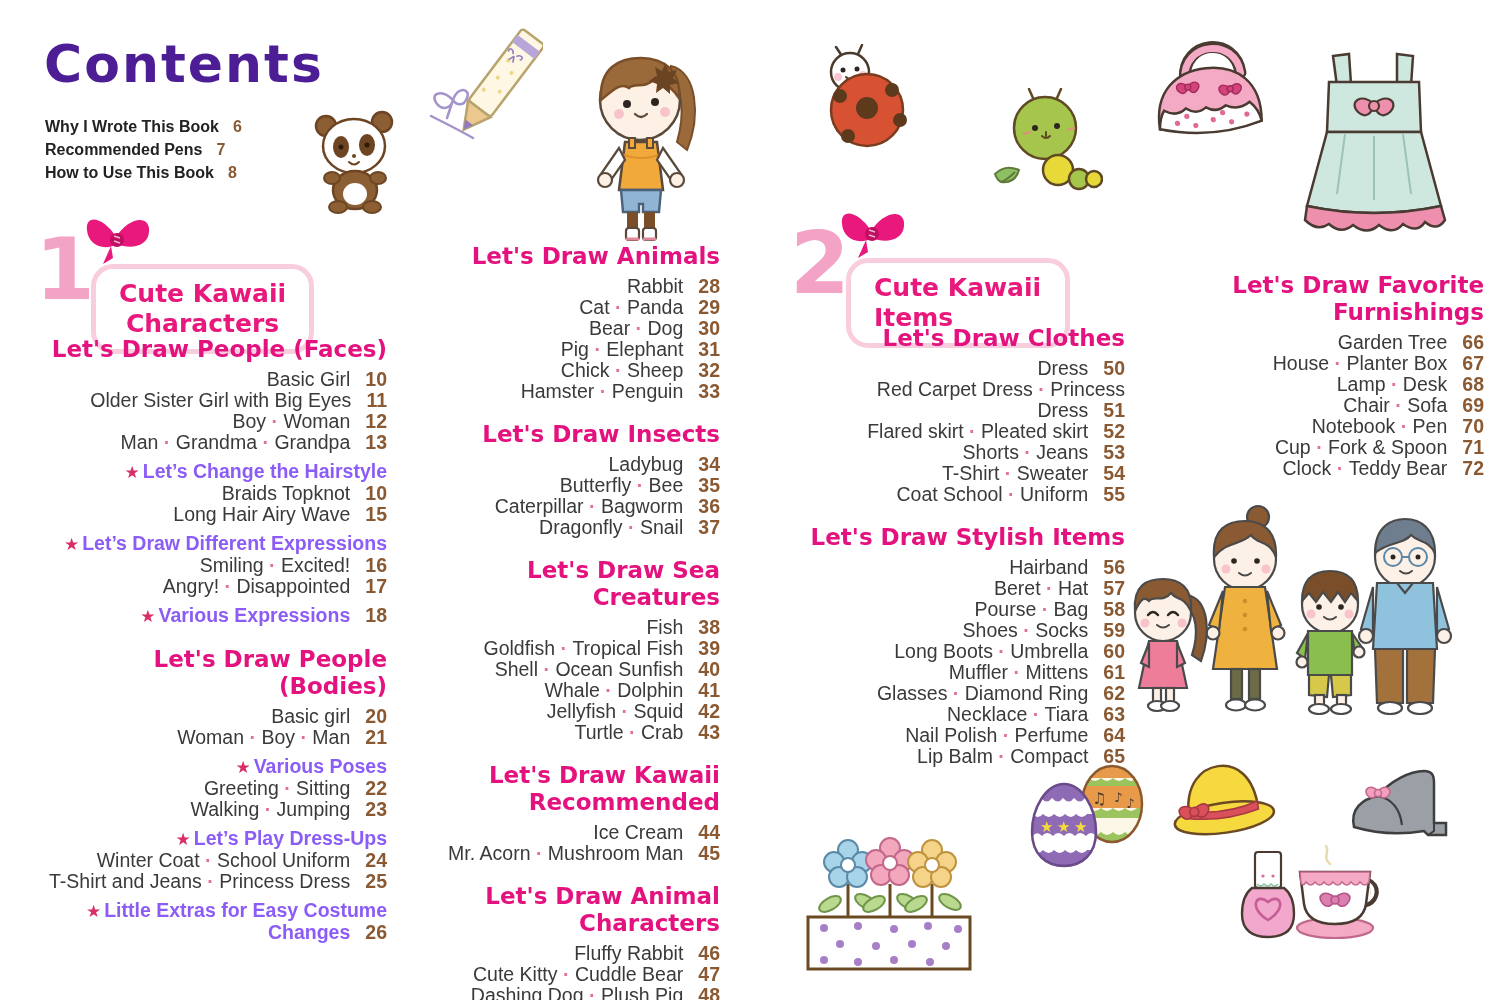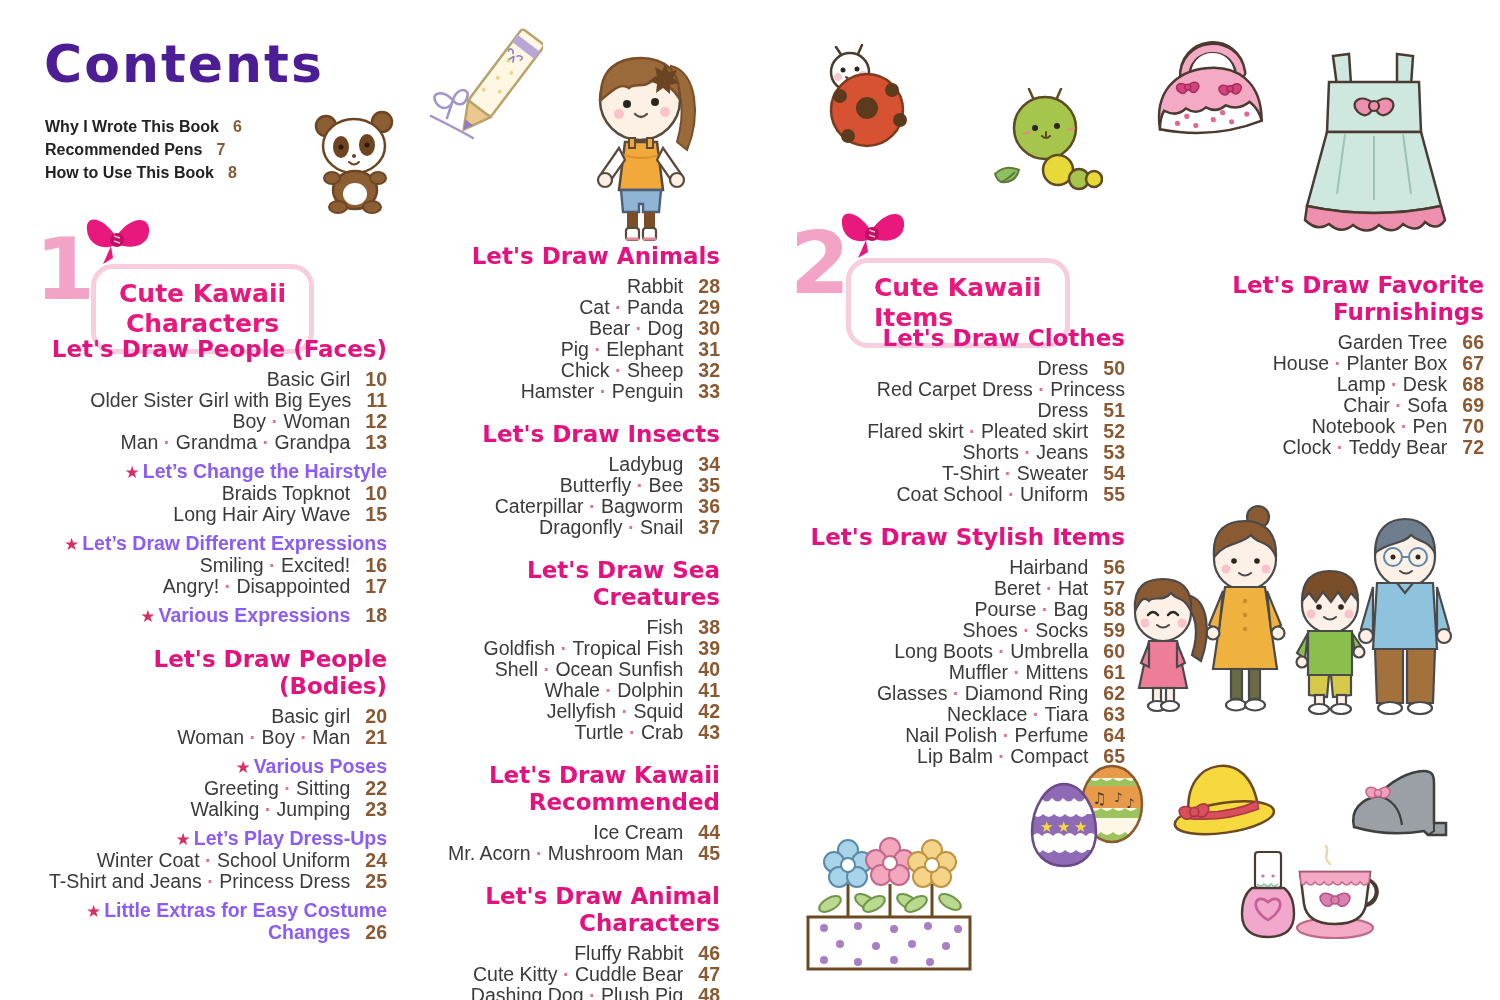--- a/index.html
+++ b/index.html
@@ -187,20 +187,21 @@
     </div>
   </div>
 <div id="colD" class="toc-col">
     <div class="toc-section">
       <div class="sec-heading">Let's Draw Favorite Furnishings</div>
       <div class="entry"><span class="lbl">Garden Tree</span><span class="pg">66</span></div>
       <div class="entry"><span class="lbl">House<span class="dot"> · </span>Planter Box</span><span class="pg">67</span></div>
       <div class="entry"><span class="lbl">Lamp<span class="dot"> · </span>Desk</span><span class="pg">68</span></div>
       <div class="entry"><span class="lbl">Chair<span class="dot"> · </span>Sofa</span><span class="pg">69</span></div>
       <div class="entry"><span class="lbl">Notebook<span class="dot"> · </span>Pen</span><span class="pg">70</span></div>
+      <div class="entry"><span class="lbl">Cup<span class="dot"> · </span>Fork &amp; Spoon</span><span class="pg">71</span></div>
       <div class="entry"><span class="lbl">Clock<span class="dot"> · </span>Teddy Bear</span><span class="pg">72</span></div>
     </div>
   </div>
 
 <svg class="abs" style="left:308px;top:108px" width="96" height="106" viewBox="0 0 96 106">
   <circle cx="18" cy="18" r="10" fill="#8b5e34" stroke="#6e4522" stroke-width="2.5"></circle>
   <circle cx="74" cy="14" r="10" fill="#8b5e34" stroke="#6e4522" stroke-width="2.5"></circle>
   <ellipse cx="46" cy="38" rx="31" ry="27" fill="#fff" stroke="#6e4522" stroke-width="2.5"></ellipse>
   <ellipse cx="33" cy="39" rx="8" ry="11" fill="#6e4522"></ellipse>
   <ellipse cx="59" cy="37" rx="8" ry="11" fill="#6e4522"></ellipse>

